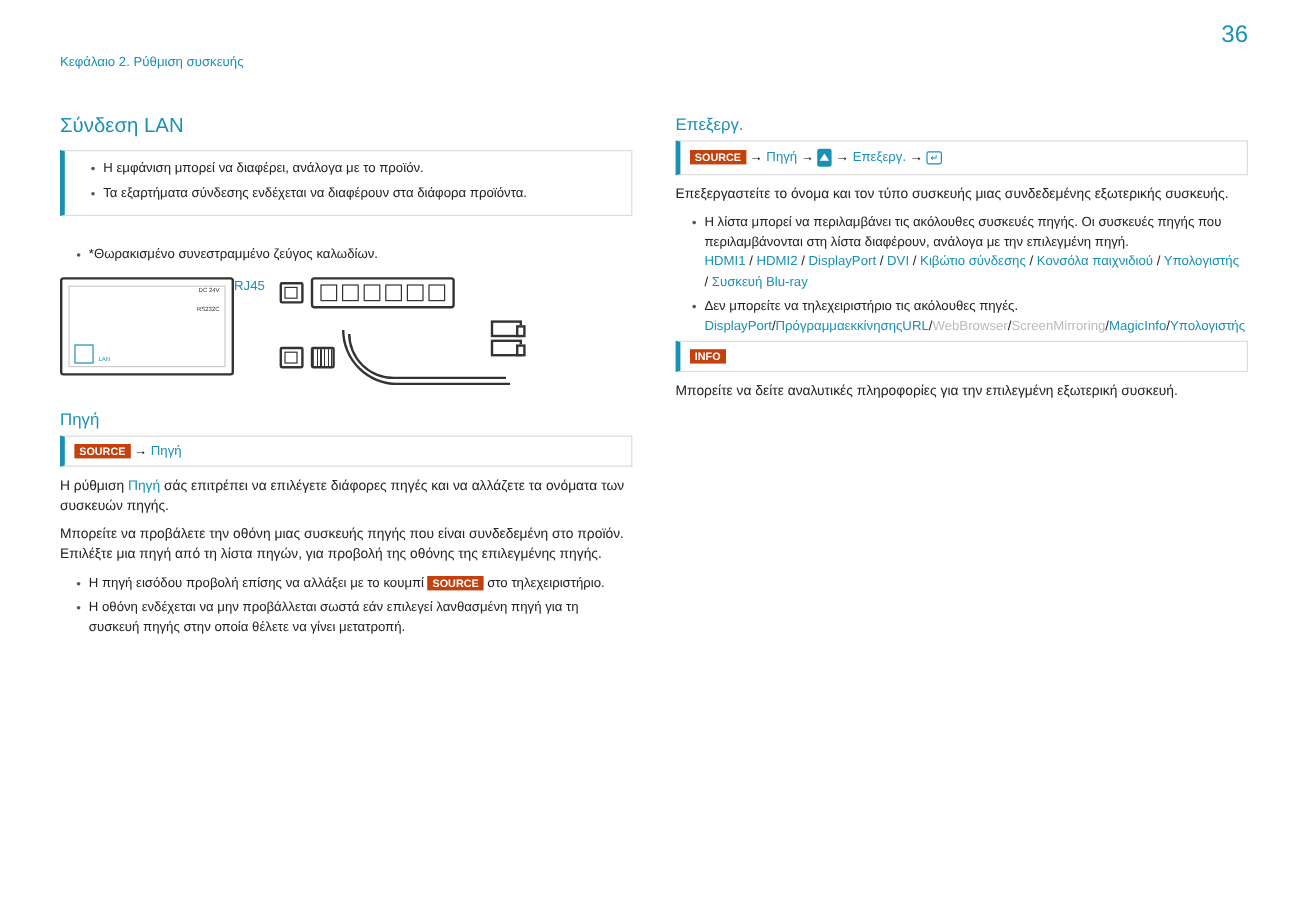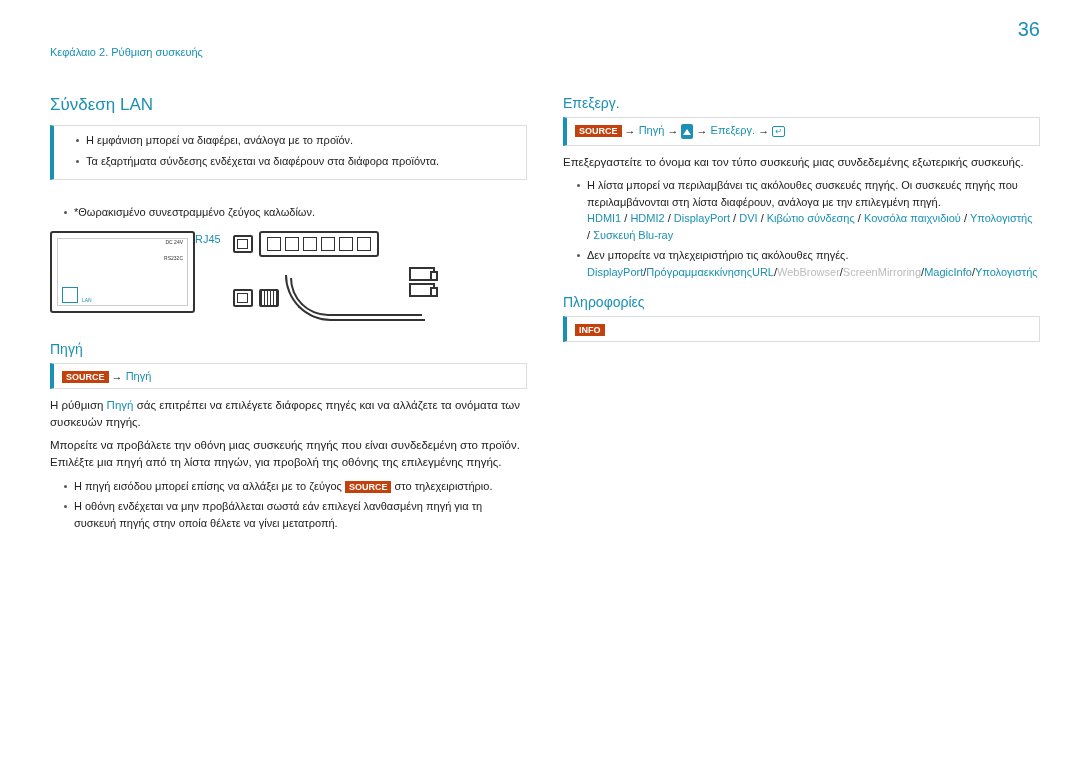--- a/index.html
+++ b/index.html
@@ -182,21 +182,21 @@
         <span class="badge">SOURCE</span>
         <span class="source-arrow"> → </span>
         <span class="link">Πηγή</span>
       </div>
       <p>
         <span>Η ρύθμιση </span><span class="link">Πηγή</span><span> σάς επιτρέπει να επιλέγετε διάφορες πηγές και να αλλάζετε τα ονόματα των συσκευών πηγής.</span>
       </p>
       <p>Μπορείτε να προβάλετε την οθόνη μιας συσκευής πηγής που είναι συνδεδεμένη στο προϊόν. Επιλέξτε μια πηγή από τη λίστα πηγών, για προβολή της οθόνης της επιλεγμένης πηγής.</p>
       <ul>
         <li>
-          <span>Η πηγή εισόδου μπορεί επίσης να αλλάξει με το ζεύγος </span><span class="badge">SOURCE</span><span> στο τηλεχειριστήριο.</span>
+          <span>Η πηγή εισόδου προβολή επίσης να αλλάξει με το κουμπί </span><span class="badge">SOURCE</span><span> στο τηλεχειριστήριο.</span>
         </li>
         <li>Η οθόνη ενδέχεται να μην προβάλλεται σωστά εάν επιλεγεί λανθασμένη πηγή για τη συσκευή πηγής στην οποία θέλετε να γίνει μετατροπή.</li>
       </ul>
     </div>
   </div>
 
   <div class="col">
     <h3 class="sub-title" style="margin-top:0">Επεξεργ.</h3>
     <div class="note-box nav-line">
       <span class="badge">SOURCE</span>
@@ -218,18 +218,18 @@
         <span class="link">Κιβώτιο σύνδεσης</span> / <span class="link">Κονσόλα παιχνιδιού</span> /
         <span class="link">Υπολογιστής</span><br>
         / <span class="link">Συσκευή Blu-ray</span>
       </li>
       <li>
         <span>Δεν μπορείτε να τηλεχειριστήριο τις ακόλουθες πηγές.</span><br>
         <span class="link">DisplayPort</span>/<span class="link">ΠρόγραμμαεκκίνησηςURL</span>/<span class="faded">WebBrowser</span>/<span class="faded">ScreenMirroring</span>/<span class="link">MagicInfo</span>/<span class="link">Υπολογιστής</span>
       </li>
     </ul>
 
-    <h3 class="sub-title">Πληροφορίες</h3>
     <div class="note-box nav-line">
       <span class="badge">INFO</span>
     </div>
+    <p>Μπορείτε να δείτε αναλυτικές πληροφορίες για την επιλεγμένη εξωτερική συσκευή.</p>
   </div>
 </div>
 
 </body></html>

